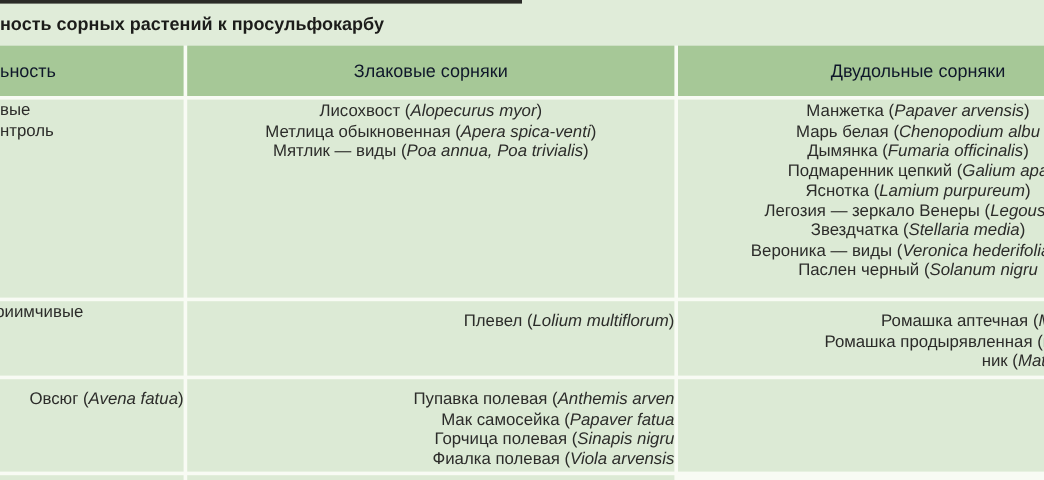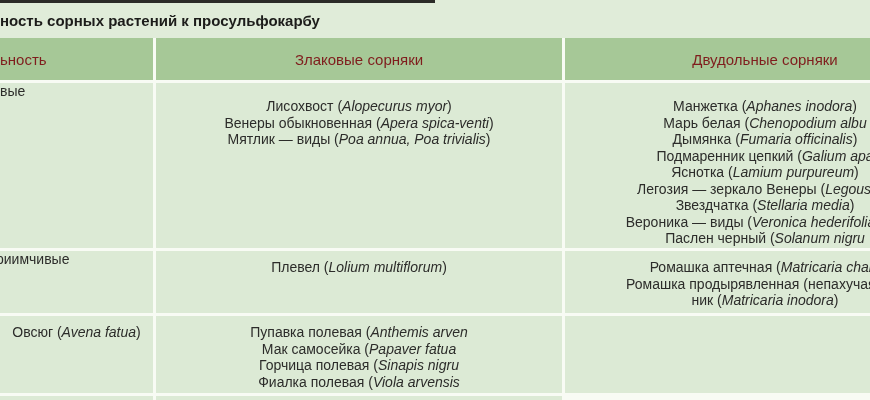--- a/index.html
+++ b/index.html
@@ -35,33 +35,33 @@
   }
   .cell {
     background:var(--cell_green, #dcead5);
     color:var(--body_text, #2c2c2a);
     font-size:14px;
   }
   .cell.head {
     background:var(--header_green, #a6c897);
     display:flex; align-items:center; justify-content:center;
     font-size:15px;
-    color:#7f1d1d;
+    color:#0f172a;
   }
   .cell.head.first { justify-content:flex-start; }
   .cell.label {
     display:flex; flex-direction:column; justify-content:flex-start;
     line-height:17px;
   }
   .cell.list {
     text-align:center;
     line-height:16.5px;
   }
-  .cell.list.pt-lg { padding-top:15px; }
-  .cell.list.pt-sm { padding-top:8px; }
+  .cell.list.pt-lg { padding-top:1px; }
+  .cell.list.pt-sm { padding-top:8px;text-align:right; }
   .line { white-space:nowrap; }
   .line i { font-style:italic; }
   
   #label-1 .line:first-child { text-indent:-4px; }
   #label-2 .line:first-child { text-indent:-2px; }
 </style>
 </head>
 <body>
 
 <div class="viewport">
@@ -75,28 +75,29 @@
     </div>
     <div class="cell head">
       <span>Злаковые сорняки</span>
     </div>
     <div class="cell head">
       <span>Двудольные сорняки</span>
     </div>
 
     <div class="cell label" id="label-0">
         <div class="line">вые</div>
+        <div class="line">нтроль</div>
       </div>
     <div class="cell list pt-lg" id="grass-0">
         <div class="line"><span>Лисохвост (</span><i>Alopecurus myor</i><span>)</span></div>
-        <div class="line"><span>Венеры обыкновенная (</span><i>Apera spica-venti</i><span>)</span></div>
+        <div class="line"><span>Метлица обыкновенная (</span><i>Apera spica-venti</i><span>)</span></div>
         <div class="line"><span>Мятлик — виды (</span><i>Poa annua, Poa trivialis</i><span>)</span></div>
       </div>
     <div class="cell list pt-lg" id="dicot-0">
-        <div class="line"><span>Манжетка (</span><i>Aphanes inodora</i><span>)</span></div>
+        <div class="line"><span>Манжетка (</span><i>Papaver arvensis</i><span>)</span></div>
         <div class="line"><span>Марь белая (</span><i>Chenopodium albu</i></div>
         <div class="line"><span>Дымянка (</span><i>Fumaria officinalis</i><span>)</span></div>
         <div class="line"><span>Подмаренник цепкий (</span><i>Galium apa</i></div>
         <div class="line"><span>Яснотка (</span><i>Lamium purpureum</i><span>)</span></div>
         <div class="line"><span>Легозия — зеркало Венеры (</span><i>Legousia s</i></div>
         <div class="line"><span>Звездчатка (</span><i>Stellaria media</i><span>)</span></div>
         <div class="line"><span>Вероника — виды (</span><i>Veronica hederifolia, Ver</i></div>
         <div class="line"><span>Паслен черный (</span><i>Solanum nigru</i></div>
       </div>
 

